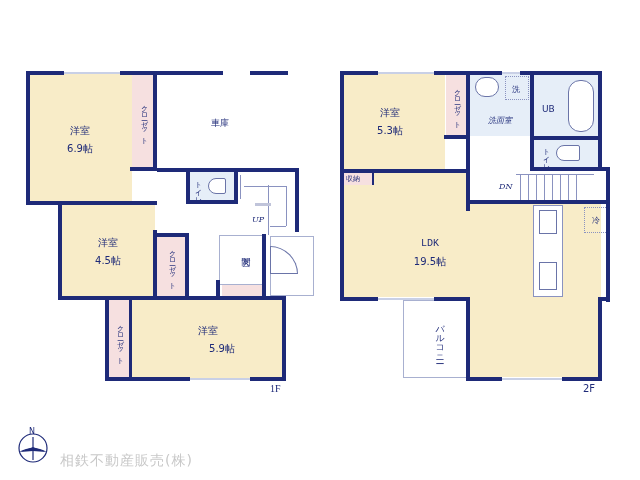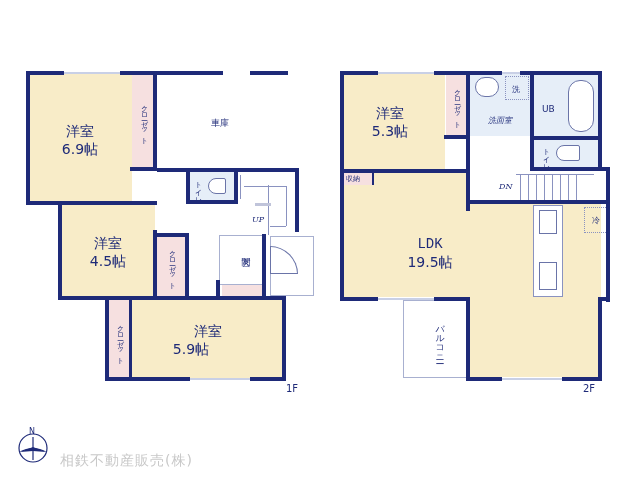--- a/index.html
+++ b/index.html
@@ -5,21 +5,21 @@
   html, body { margin:0; padding:0; }
   body { width:640px; height:480px; background:#ffffff; position:relative; overflow:hidden;
          font-family:"DejaVu Sans","Liberation Sans",sans-serif; }
   .room { position:absolute; box-sizing:border-box; }
   .beige { background:#f8ecc8; }
   .pink { background:#f6e0e0; }
   .blue { background:#e6eef8; }
   .white { background:#ffffff; }
   .wall { position:absolute; background:#1e2a78; }
   .lbl { position:absolute; color:#1e2a78; text-align:center; white-space:nowrap; }
-  .big { font-size:14px; line-height:18px; }
+  .big { font-size:10px; line-height:18px; }
   .small { font-size:8px; }
   .vert { writing-mode:vertical-rl; font-size:7px; letter-spacing:0; color:#1e2a78; position:absolute; }
   .win { position:absolute; background:#c9d0e6; }
   .door { position:absolute; border:1px solid #6a74a8; border-radius:0 100% 0 0; box-sizing:border-box; background:transparent; }
   .floorlbl { position:absolute; font-size:10px; color:#1e2a78; }
   .company { position:absolute; font-size:14px; color:#c8c8c8; letter-spacing:1px; }
   .stair-line { position:absolute; background:#8a92c0; }
   .fixture { position:absolute; border:1px solid #6a74a8; box-sizing:border-box; background:#fff; }
   .dotted { position:absolute; border:1px dotted #8a92c0; box-sizing:border-box; }
 </style>
@@ -61,21 +61,21 @@
   <div class="room white" style="left:219px;top:235px;width:46px;height:50px;border:1px solid #a8b0d0;"></div>
   <div class="vert" style="left:239px;top:250px;font-size:9px;">玄関</div>
   <div class="room pink" style="left:222px;top:285px;width:43px;height:11px;"></div>
   <div class="room white" style="left:270px;top:236px;width:44px;height:60px;border:1px solid #a8b0d0;"></div>
   <div class="door" style="left:270px;top:246px;width:28px;height:28px;border-radius:0 28px 0 0;"></div>
 
   <div class="room pink" style="left:108px;top:300px;width:22px;height:78px;"></div>
   <div class="vert" style="left:115px;top:320px;">クローゼット</div>
   <div class="room beige" style="left:132px;top:300px;width:152px;height:78px;"></div>
   <div class="lbl big" style="left:178px;top:322px;width:60px;">洋室</div>
-  <div class="lbl big" style="left:161px;top:340px;width:60px;">5.9帖</div>
+  <div class="lbl big" style="left:192px;top:340px;width:60px;">5.9帖</div>
 
   <div class="wall" style="left:26px;top:71px;width:4px;height:134px;"></div>
   <div class="wall" style="left:26px;top:71px;width:38px;height:4px;"></div>
   <div class="win" style="left:64px;top:72px;width:56px;height:2px;"></div>
   <div class="wall" style="left:120px;top:71px;width:103px;height:4px;"></div>
   <div class="wall" style="left:250px;top:71px;width:38px;height:4px;"></div>
   <div class="wall" style="left:153px;top:71px;width:4px;height:100px;"></div>
   <div class="wall" style="left:130px;top:167px;width:27px;height:4px;"></div>
   <div class="wall" style="left:26px;top:201px;width:131px;height:4px;"></div>
   <div class="wall" style="left:157px;top:168px;width:140px;height:4px;"></div>
@@ -92,21 +92,21 @@
   <div class="wall" style="left:216px;top:296px;width:70px;height:4px;"></div>
   <div class="wall" style="left:262px;top:234px;width:4px;height:66px;"></div>
   <div class="wall" style="left:105px;top:296px;width:4px;height:85px;"></div>
   <div class="wall" style="left:105px;top:296px;width:180px;height:4px;"></div>
   <div class="wall" style="left:282px;top:296px;width:4px;height:85px;"></div>
   <div class="wall" style="left:105px;top:377px;width:85px;height:4px;"></div>
   <div class="win" style="left:190px;top:378px;width:60px;height:2px;"></div>
   <div class="wall" style="left:250px;top:377px;width:36px;height:4px;"></div>
   <div class="wall" style="left:129px;top:300px;width:3px;height:77px;"></div>
 
-  <div class="floorlbl" style="left:286px;top:383px;">1F</div>
+  <div class="floorlbl" style="left:270px;top:383px;font-family:Liberation Serif, serif;">1F</div>
 </div>
 
 <div>
 
   <div class="room beige" style="left:343px;top:74px;width:102px;height:96px;"></div>
   <div class="lbl big" style="left:360px;top:104px;width:60px;">洋室</div>
   <div class="lbl big" style="left:360px;top:122px;width:60px;">5.3帖</div>
 
   <div class="room pink" style="left:446px;top:74px;width:20px;height:62px;"></div>
   <div class="vert" style="left:452px;top:84px;">クローゼット</div>

